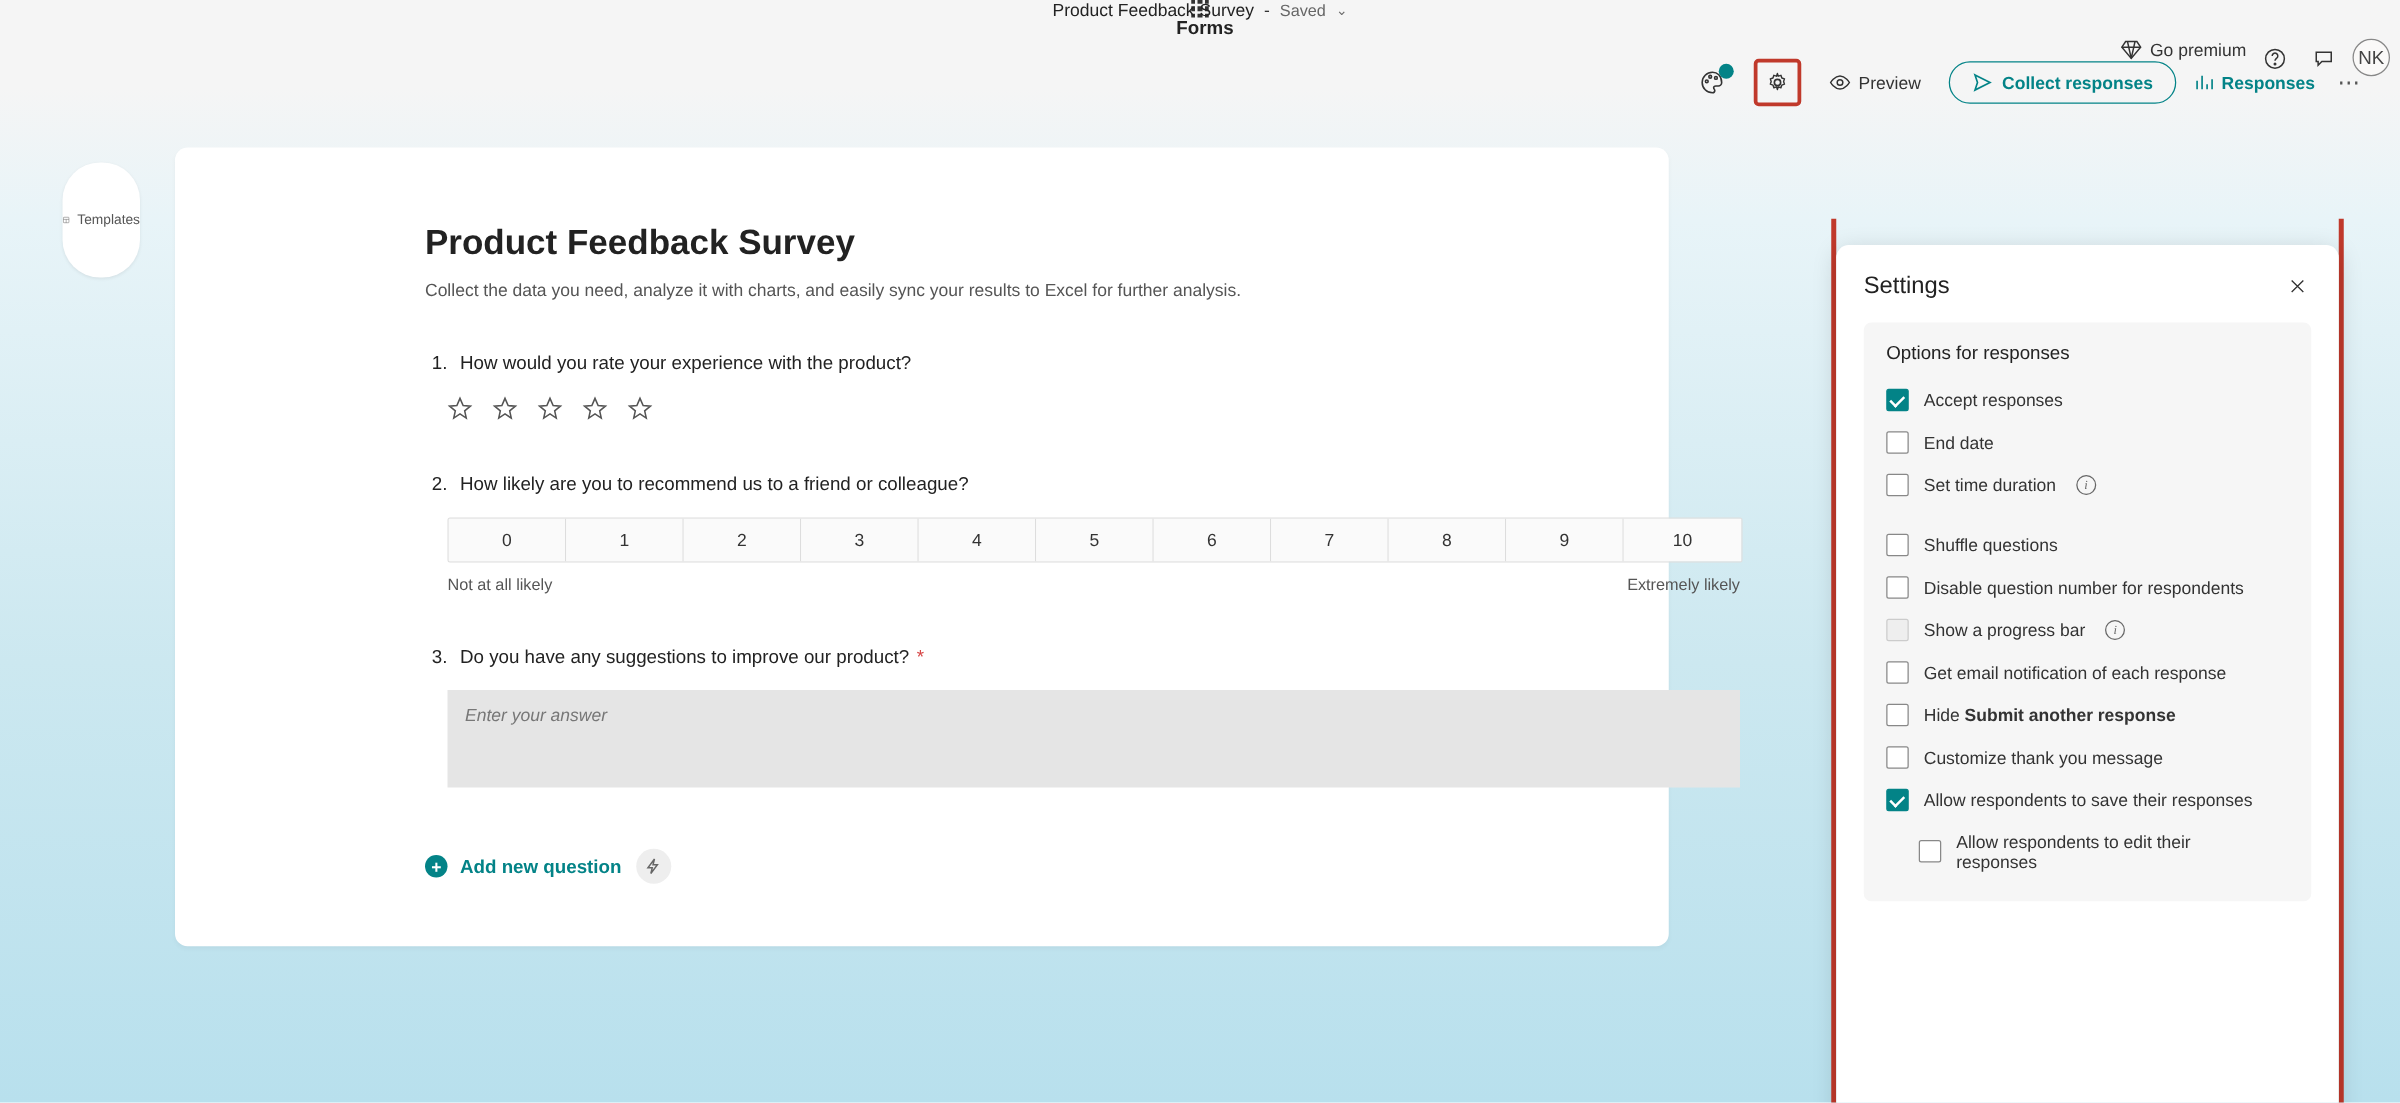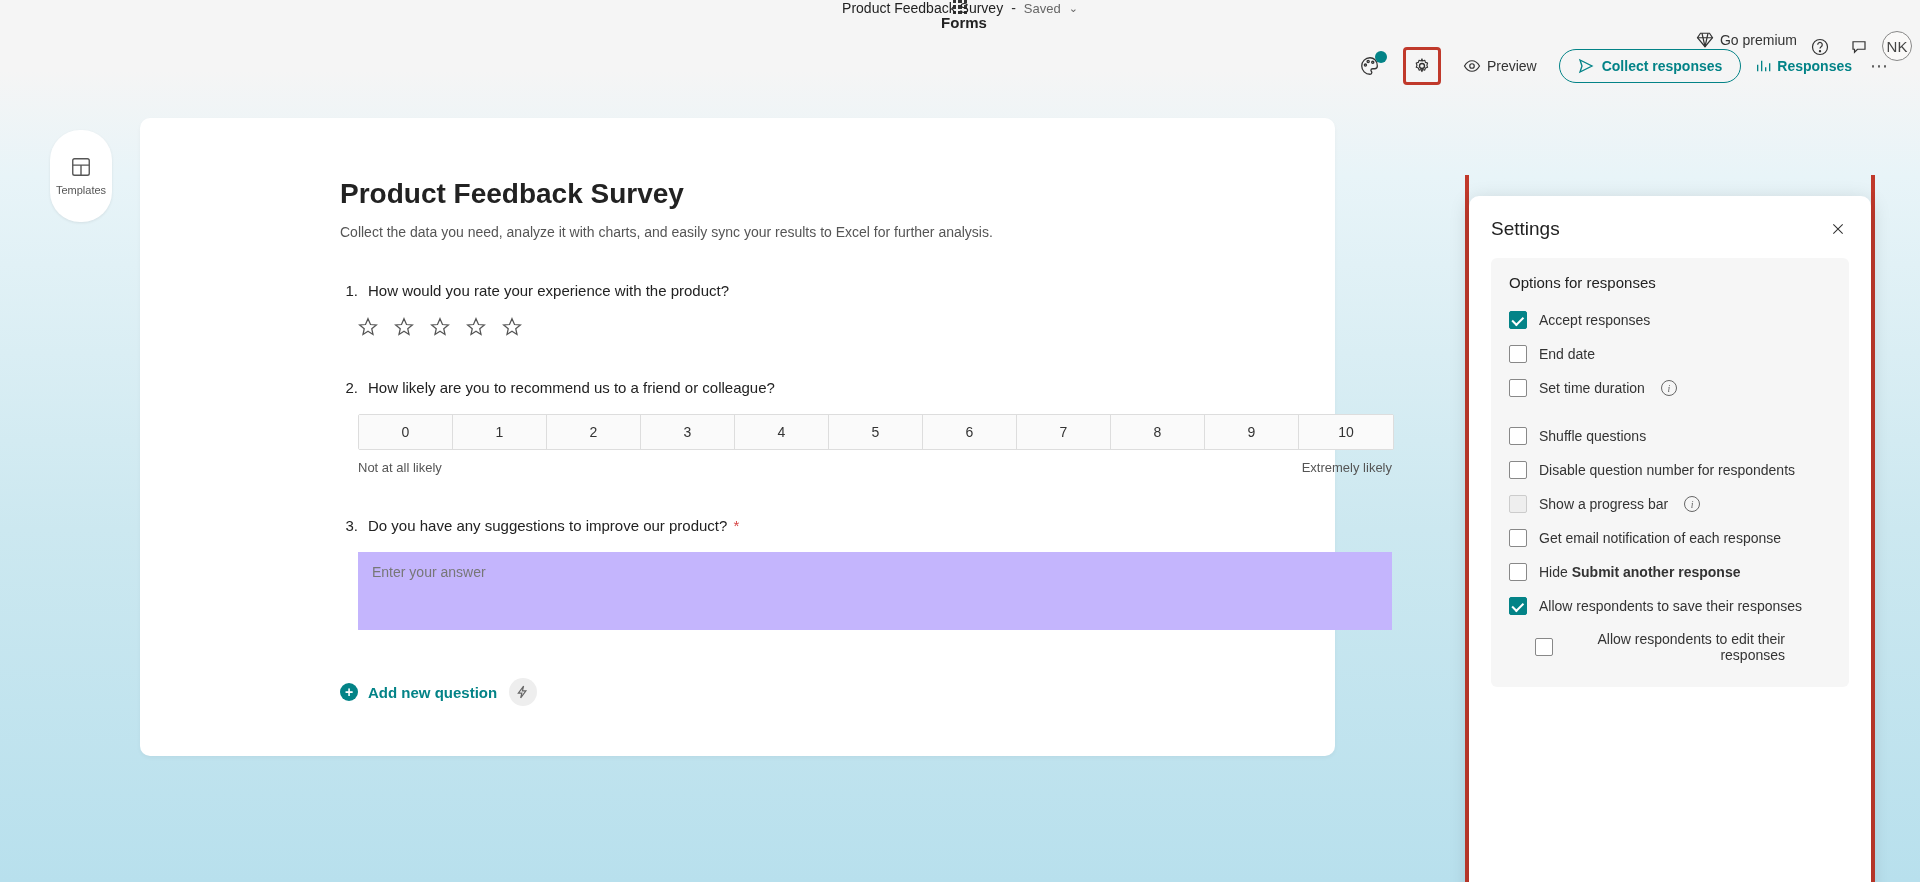--- a/index.html
+++ b/index.html
@@ -122,23 +122,24 @@
   .nps-cell {
     width: 94px; height: 34px; display: grid; place-items: center;
     font-size: 14px; color: #333; border-right: 1px solid #ddd; cursor: pointer;
     background: #fafafa;
   }
   .nps-cell:last-child { border-right: none;}
   .nps-labels { display: flex; justify-content: space-between; margin: 10px 0 0 18px; width: 1034px; font-size: 13px; color: #555;}
   .answer-box {
     margin: 18px 0 0 18px;
     width: 1034px; height: 78px;
-    background: #c4b5fd; border: none;
+    background: #e5e5e5; border: none;
     padding: 12px 14px; font-size: 14px; color: #555;
     resize: none;
+    font-style: italic;
   }
   .answer-box::placeholder { color: #777; }
   .add-question-row {
     margin: 44px 0 10px 0; display: flex; align-items: center; gap: 12px;
   }
   .add-q-btn {
     display: flex; align-items: center; gap: 10px; color: #038387; font-weight: 600; font-size: 15px; cursor: pointer;
   }
   .plus-circle {
     width: 18px; height: 18px; border-radius: 50%; background: #038387; color: white;
@@ -147,21 +148,21 @@
   .bolt-btn {
     width: 28px; height: 28px; border-radius: 50%; background: #eee;
     display: grid; place-items: center; cursor: pointer;
   }
 
   
   .templates-tab {
     position: absolute; left: 50px; top: 130px;
     width: 62px; height: 92px; background: white; border-radius: 30px;
     box-shadow: 0 1px 3px rgba(0,0,0,0.08);
-    display: flex; flex-direction: column; align-items: center; justify-content: center;
+    display: flex; flex-direction: row; align-items: center; justify-content: center;
     gap: 6px; cursor: pointer; z-index: 5;
   }
   .templates-tab-label { font-size: 11px; color: #555; }
 
   
   .settings-wrap {
     position: absolute;
     right: 45px;
     top: 102px;
     width: 410px;
@@ -198,21 +199,21 @@
     background: #f6f6f6;
     border-radius: 6px;
     padding: 16px 18px;
   }
   .section-title { font-size: 15px; color: #222; margin-bottom: 12px; }
   .opt-row {
     display: flex; align-items: center; gap: 12px;
     padding: 8px 0;
     font-size: 14px; color: #333;
   }
-  .opt-row.sub { margin-left: 26px; text-align: right; }
+  .opt-row.sub { margin-left: 26px; }
   .checkbox {
     width: 18px; height: 18px; border: 1.5px solid #888; border-radius: 2px;
     display: grid; place-items: center; cursor: pointer; background: white;
     flex-shrink: 0;
   }
   .checkbox.checked { background: #038387; border-color: #038387; }
   .checkbox.checked::after {
     content: ""; width: 9px; height: 5px; border-left: 2px solid white; border-bottom: 2px solid white;
     transform: rotate(-45deg) translateY(-1px);
   }
@@ -439,20 +440,24 @@
         </div>
         <div class="opt-row">
           <span class="checkbox"></span>
           <span>Get email notification of each response</span>
         </div>
         <div class="opt-row">
           <span class="checkbox"></span>
           <span><span>Hide </span><b>Submit another response</b></span>
         </div>
         <div class="opt-row">
+          <span class="checkbox"></span>
+          <span>Customize thank you message</span>
+        </div>
+        <div class="opt-row">
           <span class="checkbox checked"></span>
           <span>Allow respondents to save their responses</span>
         </div>
         <div class="opt-row sub">
           <span class="checkbox"></span>
           <span style="max-width:220px;">Allow respondents to edit their responses</span>
         </div>
       </div>
     </div>
   </div>

